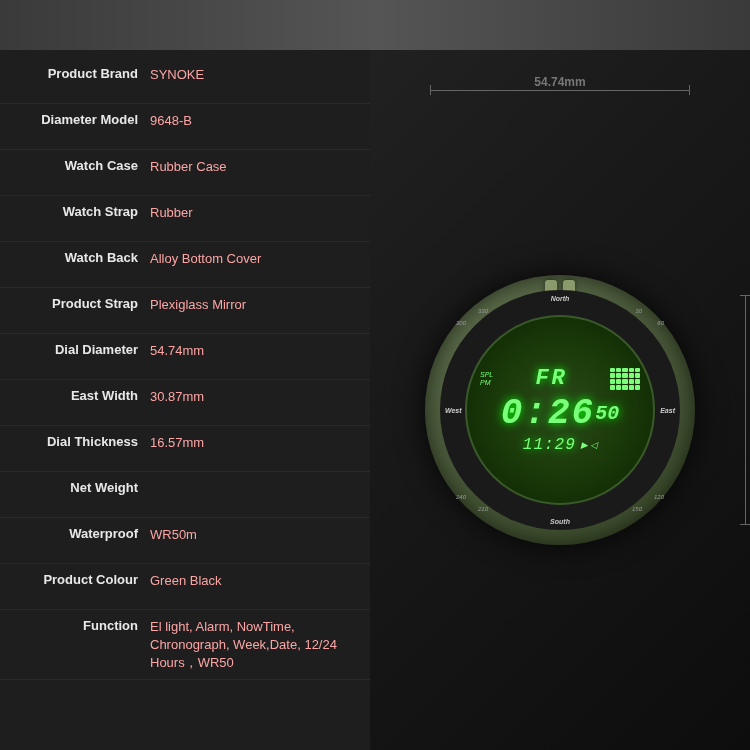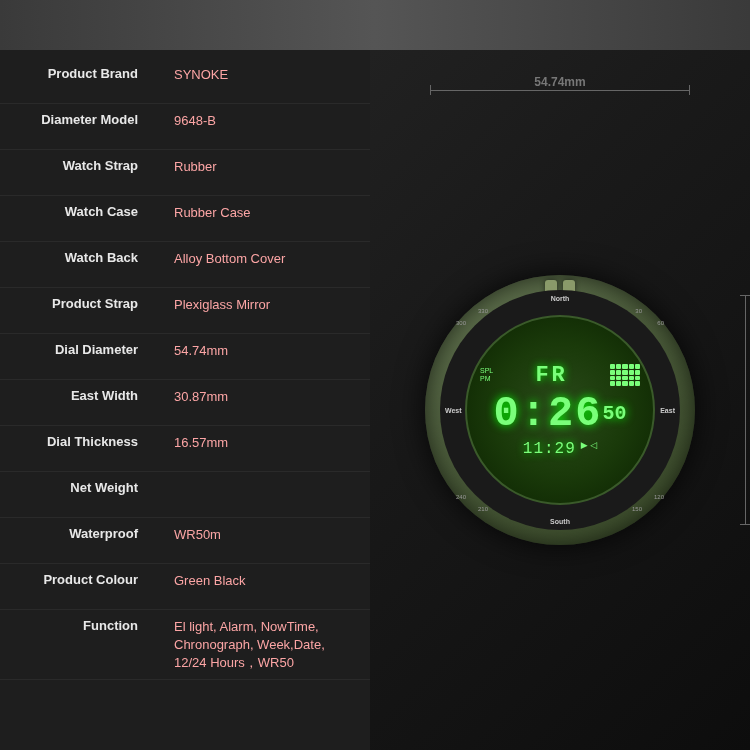--- a/index.html
+++ b/index.html
@@ -42,21 +42,20 @@
       padding: 8px 0;
       overflow: hidden;
     }
 
     .spec-row {
       display: flex;
       align-items: flex-start;
       padding: 6px 10px;
       border-bottom: 1px solid #2a2a2a;
       min-height: 46px;
-      gap: 24px;
     }
 
     .spec-label {
       width: 140px;
       min-width: 140px;
       font-weight: bold;
       color: #e8e8e8;
       font-size: 13px;
       text-align: right;
       padding-right: 12px;
@@ -80,20 +79,21 @@
       align-items: center;
       justify-content: center;
       padding: 10px;
     }
 
     .watch-wrapper {
       position: relative;
       width: 300px;
       height: 330px;
       margin-top: 20px;
+      font-style: italic;
     }
 
     
     .watch-outer {
       width: 270px;
       height: 270px;
       border-radius: 50%;
       background: radial-gradient(circle at 40% 35%, #6b7c5a, #4a5a3a, #2a3a1a);
       box-shadow: 0 0 30px rgba(0,0,0,0.8), inset 0 0 20px rgba(0,0,0,0.5);
       position: absolute;
@@ -166,21 +166,21 @@
       gap: 1px;
     }
 
     .grid-dot {
       background: #7aff7a;
       border-radius: 1px;
     }
 
     .watch-time {
       color: #7aff7a;
-      font-size: 42px;
+      font-size: 36px;
       font-weight: bold;
       font-family: 'Courier New', monospace;
       text-shadow: 0 0 10px #0f0;
       letter-spacing: 2px;
     }
 
     .watch-seconds {
       color: #7aff7a;
       font-size: 20px;
       font-weight: bold;
@@ -188,21 +188,21 @@
       text-shadow: 0 0 10px #0f0;
     }
 
     .watch-time-row {
       display: flex;
       align-items: center;
     }
 
     .watch-bottom-row {
       display: flex;
-      align-items: flex-start;
+      align-items: center;
       justify-content: center;
       width: 160px;
       margin-top: 2px;
     }
 
     .watch-date {
       color: #7aff7a;
       font-size: 16px;
       font-family: 'Courier New', monospace;
       text-shadow: 0 0 8px #0f0;
@@ -262,26 +262,26 @@
 
   <div class="spec-row">
         <div class="spec-label">Product Brand</div>
         <div class="spec-value">SYNOKE</div>
       </div>
       <div class="spec-row">
         <div class="spec-label">Diameter Model</div>
         <div class="spec-value">9648-B</div>
       </div>
       <div class="spec-row">
+        <div class="spec-label">Watch Case</div>
+        <div class="spec-value">Rubber Case</div>
+      </div>
+      <div class="spec-row">
         <div class="spec-label">Watch Strap</div>
         <div class="spec-value">Rubber</div>
-      </div>
-      <div class="spec-row">
-        <div class="spec-label">Watch Case</div>
-        <div class="spec-value">Rubber Case</div>
       </div>
       <div class="spec-row">
         <div class="spec-label">Watch Back</div>
         <div class="spec-value">Alloy Bottom Cover</div>
       </div>
       <div class="spec-row">
         <div class="spec-label">Product Strap</div>
         <div class="spec-value">Plexiglass Mirror</div>
       </div>
       <div class="spec-row">

